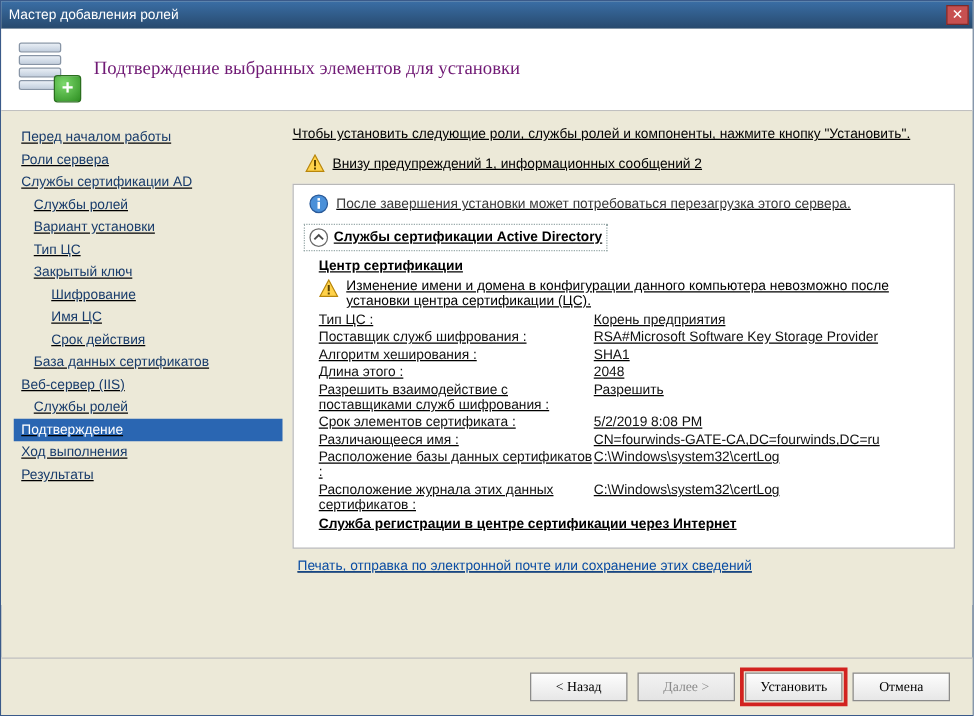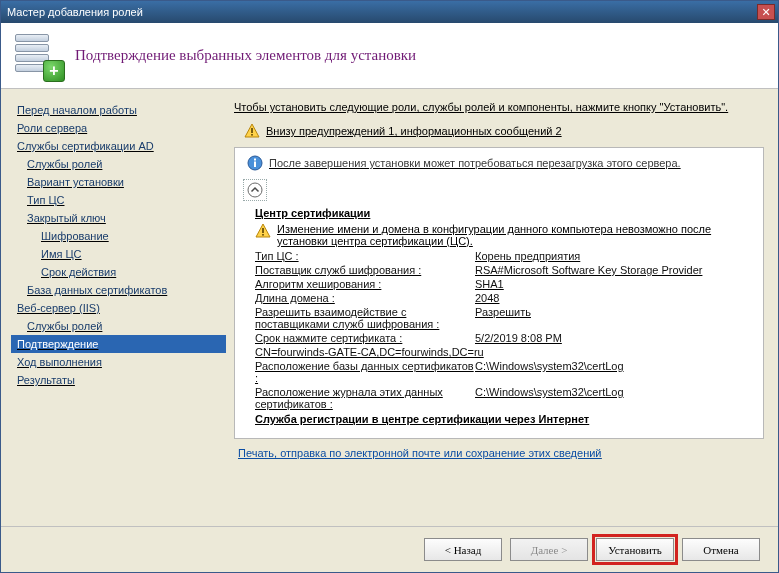--- a/index.html
+++ b/index.html
@@ -111,20 +111,21 @@
           <span>После завершения установки может потребоваться перезагрузка этого сервера.</span>
         </div>
 
         <div class="branding-row">
           <span class="icon icon-up">
             <svg viewBox="0 0 16 16">
                 <circle cx="8" cy="8" r="7" fill="none" stroke="#6a6a6a"></circle>
                 <polyline points="4.5,9.5 8,6 11.5,9.5" fill="none" stroke="#4a4a4a" stroke-width="1.5"></polyline>
               </svg>
           </span>
+          <span class="branding-text">Службы сертификации Active Directory</span>
         </div>
 
         <div class="section-title">Центр сертификации</div>
 
         <div class="warning-block">
           <span class="icon icon-warn">
             <svg viewBox="0 0 16 16">
                 <polygon points="8,1 15,14 1,14" fill="#ffd24a" stroke="#b8860b" stroke-width="1"></polygon>
                 <rect x="7.2" y="5" width="1.6" height="5" fill="#5a4200"></rect>
                 <rect x="7.2" y="11" width="1.6" height="1.6" fill="#5a4200"></rect>
@@ -139,32 +140,33 @@
           </div>
         <div class="kv">
             <span class="k">Поставщик служб шифрования :</span>
             <span class="v">RSA#Microsoft Software Key Storage Provider</span>
           </div>
         <div class="kv">
             <span class="k">Алгоритм хеширования :</span>
             <span class="v">SHA1</span>
           </div>
         <div class="kv">
-            <span class="k">Длина домена :</span>
+            <span class="k">Длина этого :</span>
             <span class="v">2048</span>
           </div>
         <div class="kv">
             <span class="k">Разрешить взаимодействие с поставщиками служб шифрования :</span>
             <span class="v">Разрешить</span>
           </div>
         <div class="kv">
-            <span class="k">Срок нажмите сертификата :</span>
+            <span class="k">Срок элементов сертификата :</span>
             <span class="v">5/2/2019 8:08 PM</span>
           </div>
         <div class="kv">
+            <span class="k">Различающееся имя :</span>
             <span class="v">CN=fourwinds-GATE-CA,DC=fourwinds,DC=ru</span>
           </div>
         <div class="kv">
             <span class="k">Расположение базы данных сертификатов :</span>
             <span class="v">C:\Windows\system32\certLog</span>
           </div>
         <div class="kv">
             <span class="k">Расположение журнала этих данных сертификатов :</span>
             <span class="v">C:\Windows\system32\certLog</span>
           </div>

